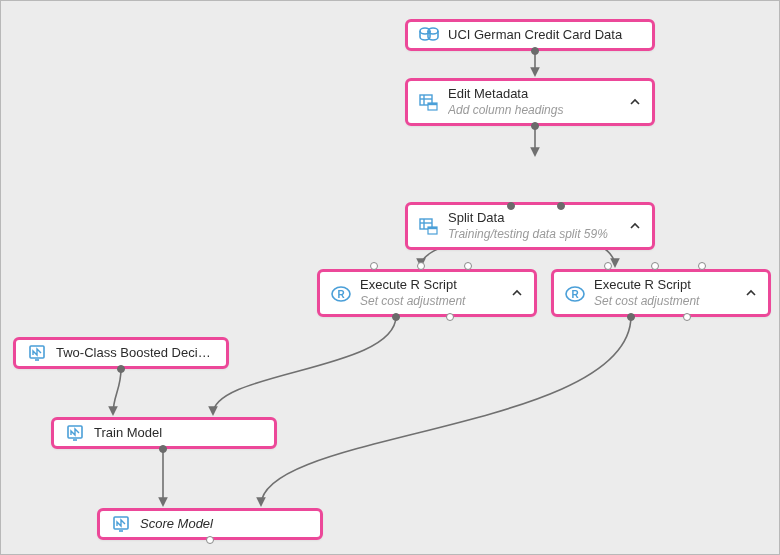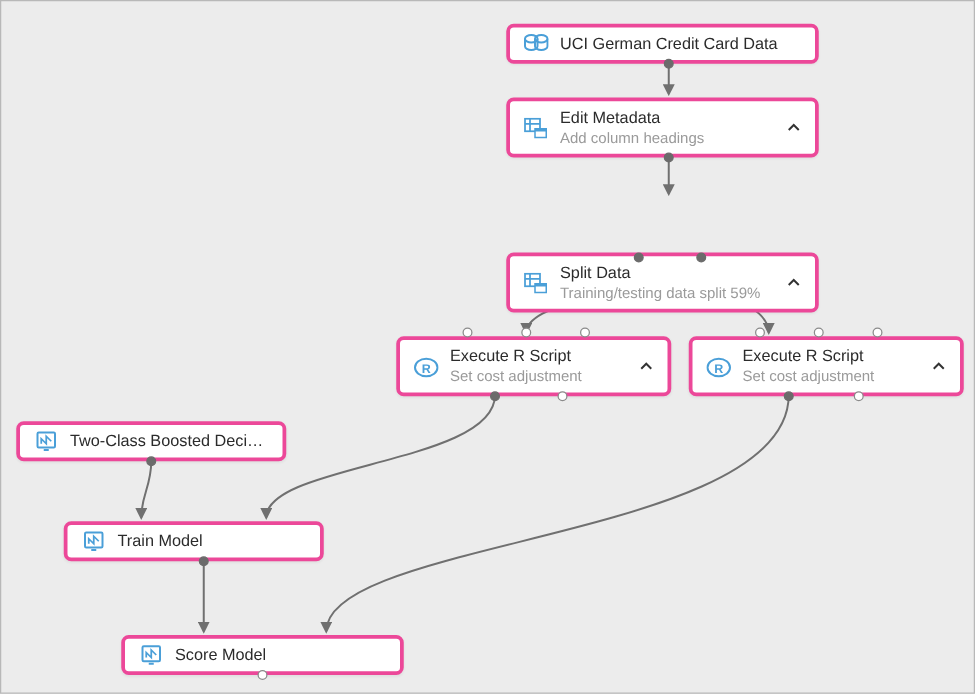--- a/index.html
+++ b/index.html
@@ -58,20 +58,21 @@
     line-height: 1.3;
     overflow: hidden;
     text-overflow: ellipsis;
   }
   .node .subtitle {
     font-size: 12px;
     color: #9a9a9a;
     line-height: 1.3;
     overflow: hidden;
     text-overflow: ellipsis;
+    font-style: italic;
   }
   .chev {
     width: 14px;
     flex: 0 0 14px;
     text-align: center;
     color: #444;
     margin-left: 6px;
   }
   .node.tall .chev { margin-top: 2px; }
   .port {
@@ -221,33 +222,33 @@
     <svg width="18" height="18" viewBox="0 0 18 18">
         <rect x="2" y="2" width="14" height="12" rx="1" fill="none" stroke="#4a9fd8" stroke-width="1.6"></rect>
         <path d="M5 11 L5 7 L9 11 L9 5 L13 9" fill="none" stroke="#4a9fd8" stroke-width="1.4"></path>
         <line x1="7" y1="16" x2="11" y2="16" stroke="#4a9fd8" stroke-width="1.6"></line>
       </svg>
   </span>
   <span class="text title">Two-Class Boosted Decision...</span>
 </div>
 <div class="port solid" style="left:116px; top:364px;"></div>
 
-<div class="node" style="left:50px; top:416px; width:208px; height:32px;">
+<div class="node" style="left:50px; top:416px; width:226px; height:32px;">
   <span class="icon">
     <svg width="18" height="18" viewBox="0 0 18 18">
         <rect x="2" y="2" width="14" height="12" rx="1" fill="none" stroke="#4a9fd8" stroke-width="1.6"></rect>
         <path d="M5 11 L5 7 L9 11 L9 5 L13 9" fill="none" stroke="#4a9fd8" stroke-width="1.4"></path>
         <line x1="7" y1="16" x2="11" y2="16" stroke="#4a9fd8" stroke-width="1.6"></line>
       </svg>
   </span>
   <span class="text title">Train Model</span>
 </div>
 <div class="port solid" style="left:158px; top:444px;"></div>
 
-<div class="node" style="left:96px; top:507px; width:226px; height:32px;">
+<div class="node" style="left:96px; top:507px; width:226px; height:32px;font-style:italic;">
   <span class="icon">
     <svg width="18" height="18" viewBox="0 0 18 18">
         <rect x="2" y="2" width="14" height="12" rx="1" fill="none" stroke="#4a9fd8" stroke-width="1.6"></rect>
         <path d="M5 11 L5 7 L9 11 L9 5 L13 9" fill="none" stroke="#4a9fd8" stroke-width="1.4"></path>
         <line x1="7" y1="16" x2="11" y2="16" stroke="#4a9fd8" stroke-width="1.6"></line>
       </svg>
   </span>
   <span class="text title">Score Model</span>
 </div>
 <div class="port" style="left:205px; top:535px;"></div>

